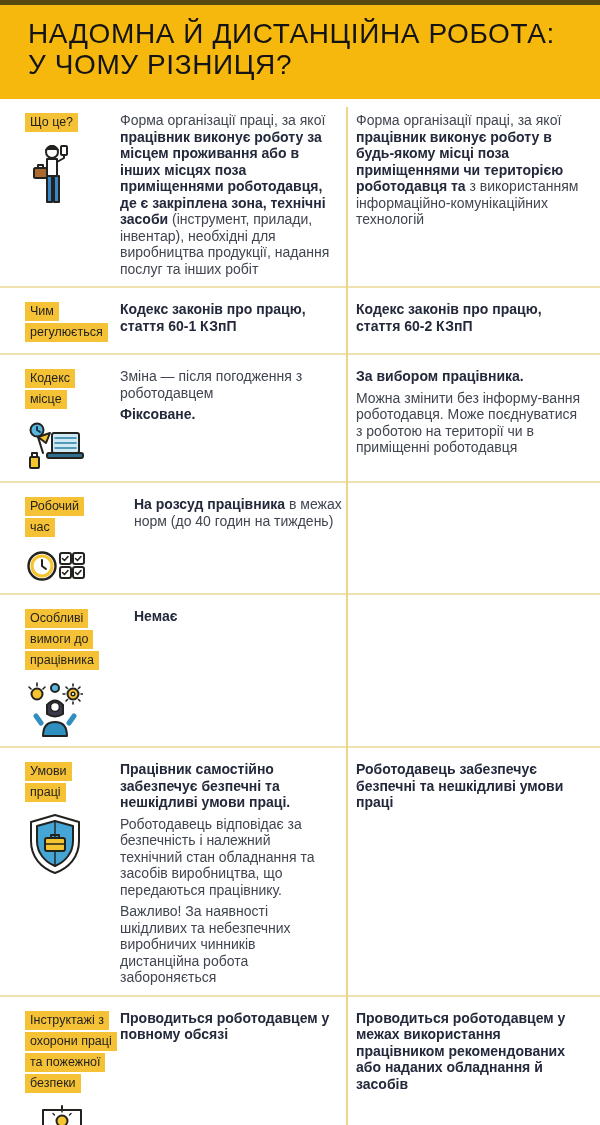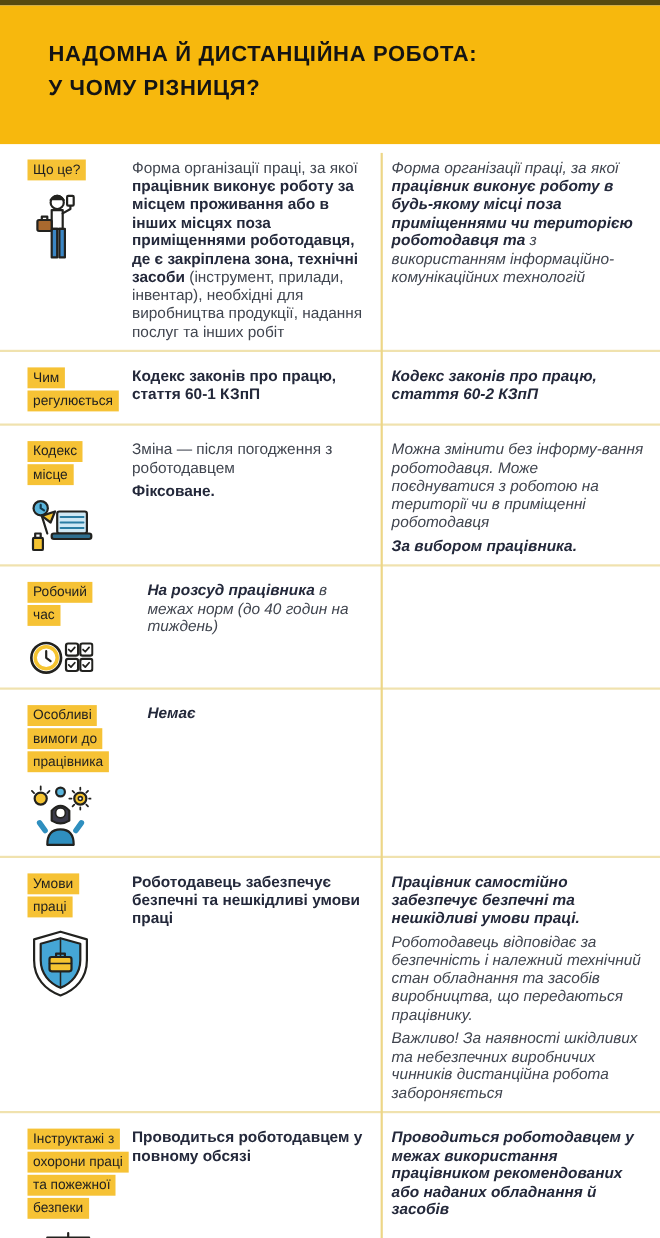--- a/index.html
+++ b/index.html
@@ -20,21 +20,21 @@
     width:600px;background:#ffffff;
     font-family:"Liberation Sans","DejaVu Sans",sans-serif;
     -webkit-font-smoothing:antialiased;
   }
   .top-strip{height:5px;background:var(--top-strip);}
   .header{
     background:var(--brand-yellow);
     padding:13px 28px 19px 28px;
   }
   .header h1{
-    margin:16px;font-size:20px;line-height:31px;font-weight:700;
+    margin:0;font-size:28px;line-height:31px;font-weight:400;
     letter-spacing:0.6px;color:var(--heading);
   }
   .content{position:relative;padding-bottom:10px;}
   .vline{
     position:absolute;left:346px;top:8px;bottom:18px;width:2px;
     background:var(--vdiv);
   }
   .col-headers{
     display:grid;grid-template-columns:95px 222px 1fr;
     padding:13px 15px 2px 25px;align-items:end;
@@ -55,21 +55,21 @@
     padding-top:1px;
   }
   .hl{
     background:var(--label-bg);color:#1f1f1f;
     font-size:12.5px;font-weight:400;line-height:1.12;
     padding:2px 5px 3px 5px;margin-bottom:2px;white-space:nowrap;
   }
   .icon{margin-top:9px;margin-left:2px;}
   .icon svg{display:block;}
   .cell{padding-right:8px;}
-  .cell:last-child{padding-left:14px;padding-right:0;font-style:italic;}
+  .cell:last-child{padding-left:14px;padding-right:0;}
   .cell p{
     margin:0 0 5px 0;font-size:14px;line-height:16.5px;color:var(--text);
   }
   .cell p:last-child{margin-bottom:0;}
   .cell .b{font-weight:700;color:var(--text-bold);text-align:center;}
 </style>
 </head>
 <body>
 
 <div class="page">
@@ -137,22 +137,22 @@
                   <path d="M5 37 v-4 h5 v4"></path>
                 </g>
               </svg>
             </div>
           </div>
           <div class="cell">
             <p><span>Зміна — після погодження з роботодавцем</span></p>
             <p><span class="b">Фіксоване.</span></p>
           </div>
           <div class="cell">
+            <p><span class="b">За вибором працівника.</span></p>
             <p><span>Можна змінити без інформу-вання роботодавця. Може поєднуватися з роботою на території чи в приміщенні роботодавця</span></p>
-            <p><span class="b">За вибором працівника.</span></p>
           </div>
         </div>
         <div class="row">
           <div class="labelcol">
             <span class="hl">Робочий</span>
             <span class="hl">час</span>
             <div class="icon">
               <svg width="58" height="36" viewBox="0 0 58 36">
                 <g stroke="#22221f" stroke-linejoin="round" stroke-linecap="round" fill="none" stroke-width="2.4">
    <circle cx="15" cy="18" r="13.5" fill="#fff"></circle>
@@ -208,26 +208,26 @@
    <path d="M28 8 L46 13 V28 C46 40 38 49 28 53 C18 49 10 40 10 28 V13 Z" fill="#45a6d6"></path>
    <path d="M28 8 V53" stroke-width="1.4"></path>
    <rect x="18" y="25" width="20" height="13" rx="2" fill="#f5c431"></rect>
    <path d="M24 25 v-3 h8 v3"></path>
                   <path d="M18 31 h20" stroke-width="1.4"></path>
                 </g>
               </svg>
             </div>
           </div>
           <div class="cell">
-            <p><span class="b">Роботодавець забезпечує безпечні та нешкідливі умови праці</span></p>
-          </div>
-          <div class="cell">
             <p><span class="b">Працівник самостійно забезпечує безпечні та нешкідливі умови праці.</span></p>
             <p><span>Роботодавець відповідає за безпечність і належний технічний стан обладнання та засобів виробництва, що передаються працівнику.</span></p>
             <p><span>Важливо! За наявності шкідливих та небезпечних виробничих чинників дистанційна робота забороняється</span></p>
+          </div>
+          <div class="cell">
+            <p><span class="b">Роботодавець забезпечує безпечні та нешкідливі умови праці</span></p>
           </div>
         </div>
         <div class="row">
           <div class="labelcol">
             <span class="hl">Інструктажі з</span>
             <span class="hl">охорони праці</span>
             <span class="hl">та пожежної</span>
             <span class="hl">безпеки</span>
             <div class="icon">
               <svg width="56" height="60" viewBox="0 0 56 60">

